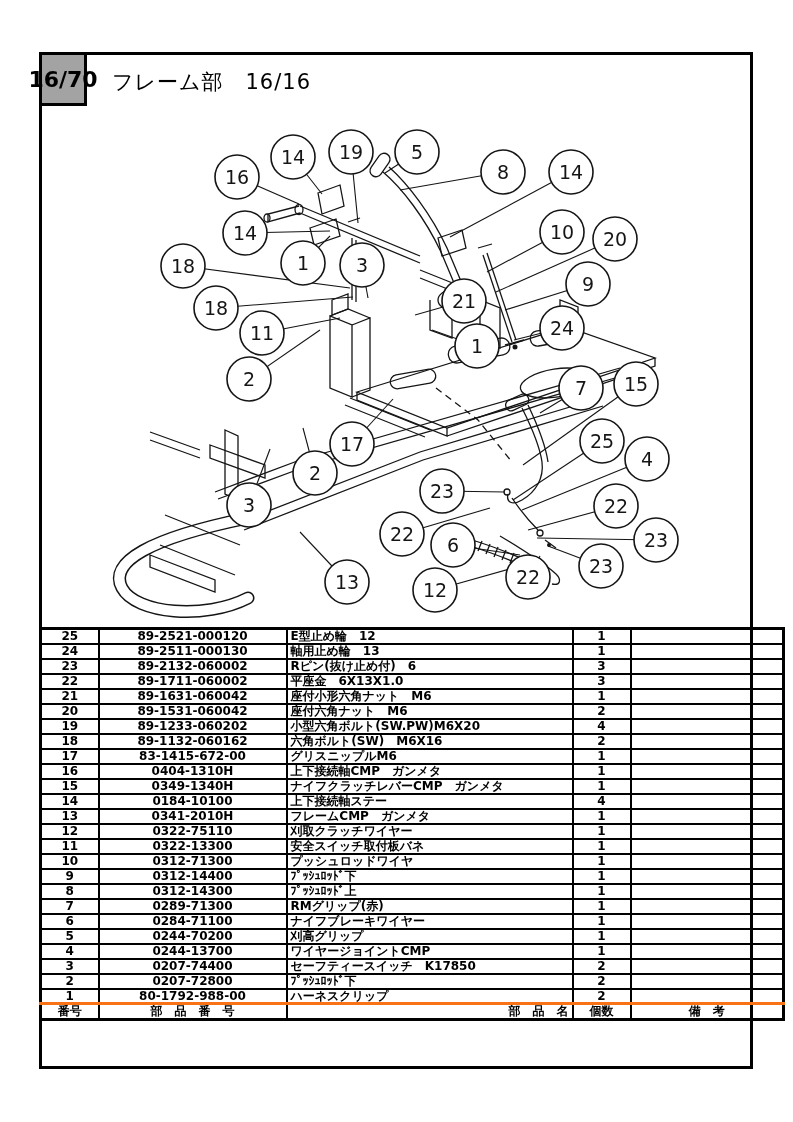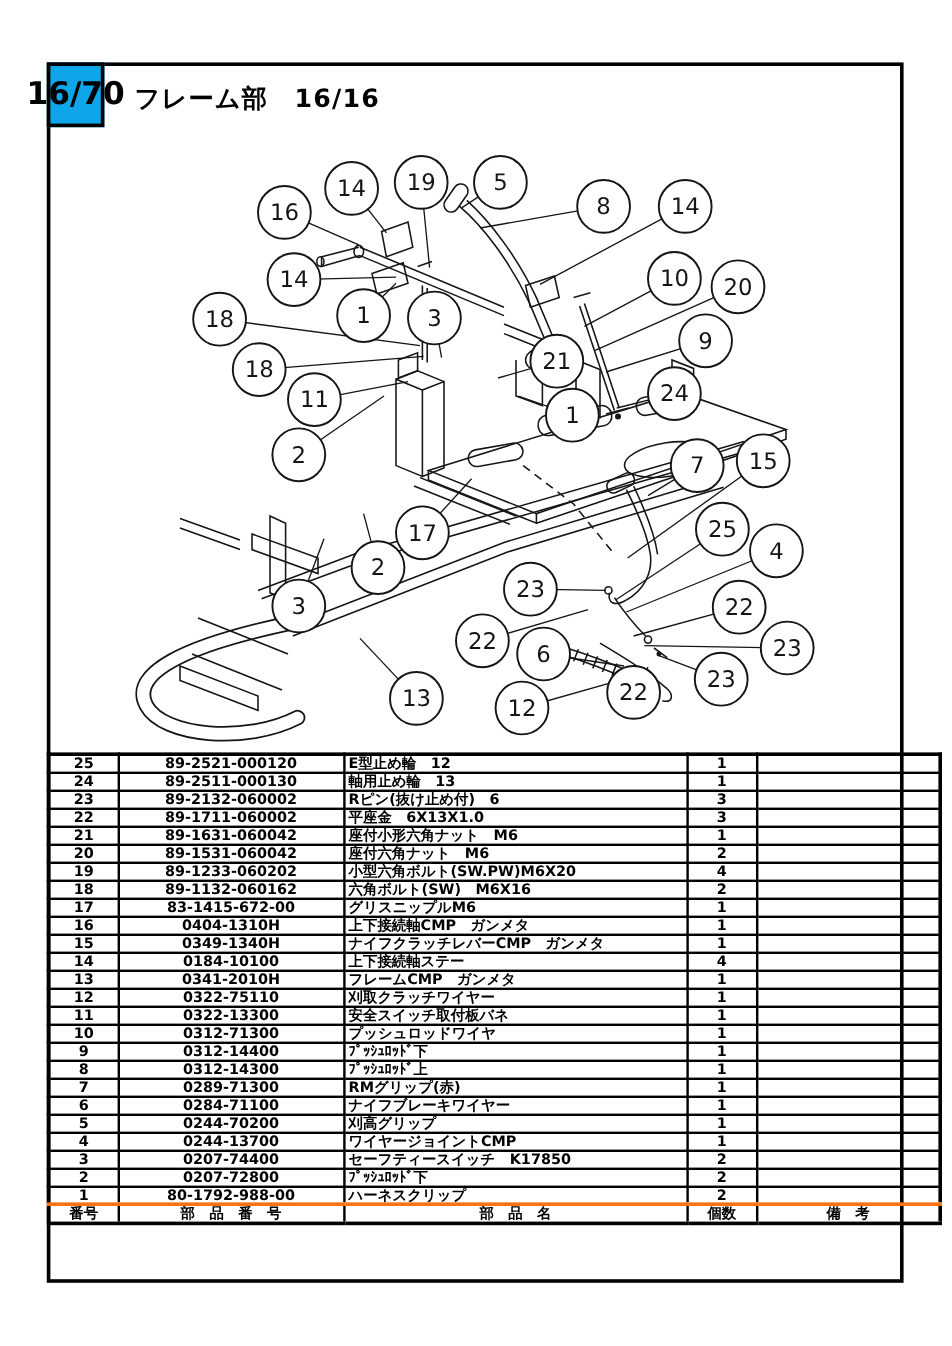--- a/index.html
+++ b/index.html
@@ -7,27 +7,27 @@
     width:793px; height:1122px; position:relative; background:#ffffff;
     font-family:"DejaVu Sans","Liberation Sans",sans-serif; color:#000;
     overflow:hidden;
   }
   .page-frame {
     position:absolute; left:39px; top:52px; width:714px; height:1017px;
     border:3px solid #000; box-sizing:border-box;
   }
   .page-index-box {
     position:absolute; left:39px; top:52px; width:48px; height:54px;
-    border:3px solid #000; box-sizing:border-box; background:#0ea5e9;
+    border:3px solid #000; box-sizing:border-box; background:#a3a3a3;
     display:flex; align-items:center; justify-content:center;
-    font-size:26px; font-weight:bold;
+    font-size:22px; font-weight:bold;
   }
   .page-title {
     position:absolute; left:112px; top:68px;
-    font-size:21px; font-weight:bold; letter-spacing:1px; white-space:nowrap;
+    font-size:21px; font-weight:normal; letter-spacing:1px; white-space:nowrap;
   }
   svg.diagram {
     position:absolute; left:0; top:0; width:793px; height:624px;
     pointer-events:none;
   }
   .drawline { stroke:#151515; fill:none; stroke-width:1.3; }
   .tube-outer { stroke:#151515; fill:none; stroke-width:13; stroke-linecap:round; }
   .tube-inner { stroke:#ffffff; fill:none; stroke-width:10; stroke-linecap:round; }
   .leader { stroke:#151515; stroke-width:1.1; }
   .callout-circle { fill:#ffffff; stroke:#151515; stroke-width:1.6; }
@@ -429,18 +429,18 @@
       <tr>
         <td class="c-no">1</td>
         <td class="c-pn">80-1792-988-00</td>
         <td class="c-name">ハーネスクリップ</td>
         <td class="c-qty">2</td>
         <td class="c-rem"></td>
       </tr>
       <tr class="header-row">
         <td class="c-no">番号</td>
         <td class="c-pn">部　品　番　号</td>
-        <td class="c-name" style="text-align: center;">部　品　名</td>
+        <td class="c-name" style="text-align: right;">部　品　名</td>
         <td class="c-qty">個数</td>
         <td class="c-rem">備　考</td>
       </tr>
     </tbody>
 </table>
 
 </body></html>

